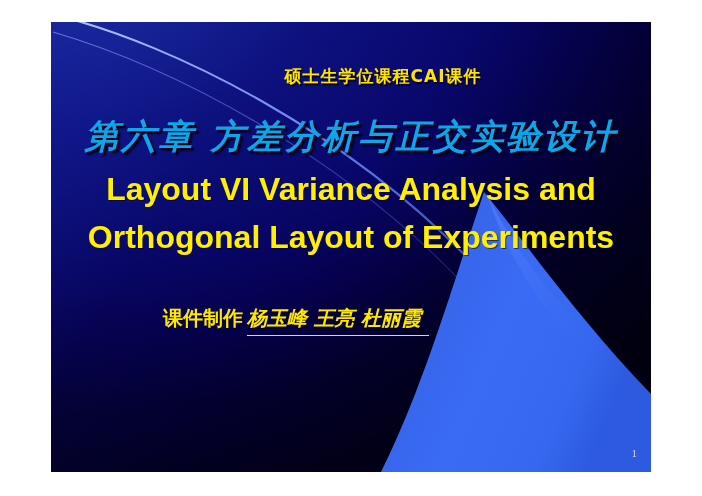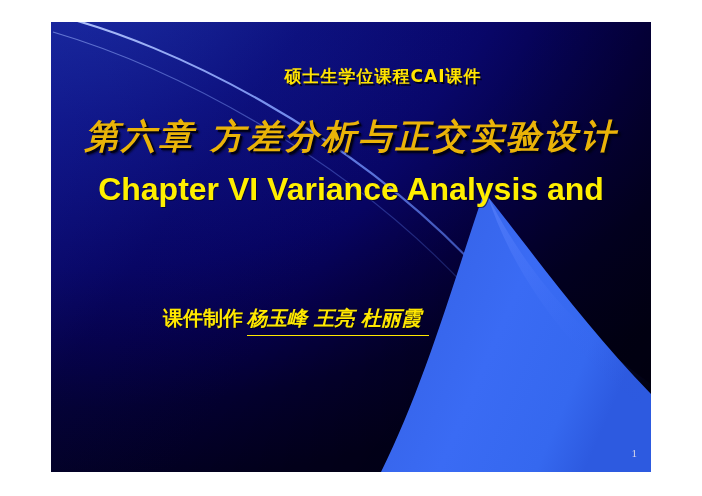--- a/index.html
+++ b/index.html
@@ -101,21 +101,21 @@
   }
 
   #title-cn {
     left: 0;
     top: 96px;
     width: 600px;
     font-size: 34px;
     font-weight: bold;
     font-style: italic;
     letter-spacing: 3px;
-    color: #eab308;
+    color: #0ea5e9;
     text-shadow:
       2px 2px 0 rgba(0,0,20,0.9),
       3px 3px 2px rgba(0,0,10,0.6);
     font-family: "DejaVu Sans", "Liberation Sans", sans-serif;
   }
 
   #title-en1 {
     left: 0;
     top: 150px;
     width: 600px;
@@ -226,22 +226,23 @@
       <path d="M 436 172
                C 462 226 512 300 600 362
                L 600 392
                C 516 330 460 248 436 172 Z" fill="url(#swooshSoft)"></path>
     </svg>
 
     <div class="txt" id="kicker">硕士生学位课程CAI课件</div>
 
     <div class="txt" id="title-cn">第六章 方差分析与正交实验设计</div>
 
-    <div class="txt" id="title-en1">Chapter VI   Variance Analysis and</div>
-
+    <div class="txt" id="title-en1">Layout VI   Variance Analysis and</div>
+
+    <div class="txt" id="title-en2">Orthogonal Layout of Experiments</div>
 
     <div class="credit-row" id="credit-1">
       <span class="credit-label">课件制作</span><span class="credit-value">杨玉峰   王亮   杜丽霞</span>
     </div>
 
 
     <div id="page-number">1</div>
 
   </div>
 </div>

